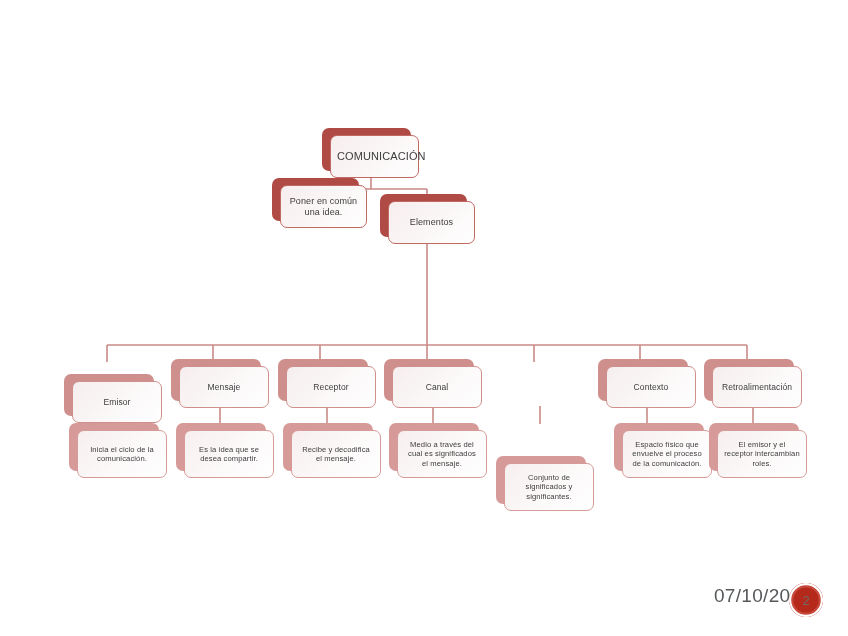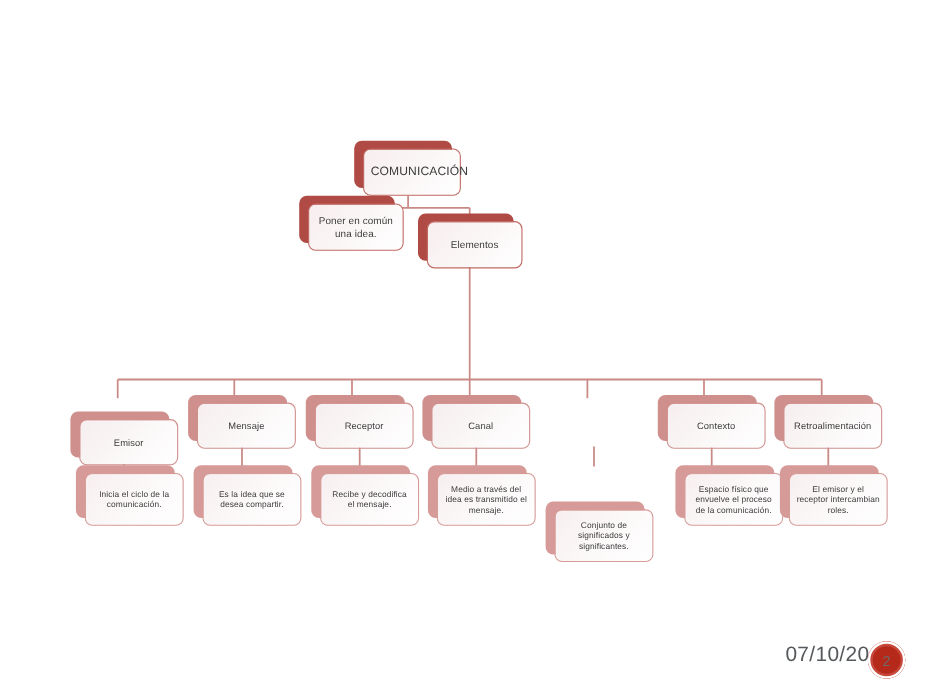--- a/index.html
+++ b/index.html
@@ -237,21 +237,21 @@
   </div>
   <div class="node lvl4" style="left:283px; top:423px; width:90px; height:48px;">
     <div class="shadow"></div>
     <div class="face">
       <span class="face-text">Recibe y decodifica el mensaje.</span>
     </div>
   </div>
   <div class="node lvl4" style="left:389px; top:423px; width:90px; height:48px;">
     <div class="shadow"></div>
     <div class="face">
-      <span class="face-text">Medio a través del idea es transmitido el mensaje.</span>
+      <span class="face-text">Medio a través del cual es significados el mensaje.</span>
     </div>
   </div>
   <div class="node lvl4" style="left:496px; top:423px; width:90px; height:48px;margin-top:33px;">
     <div class="shadow"></div>
     <div class="face">
       <span class="face-text">Conjunto de significados y significantes.</span>
     </div>
   </div>
   <div class="node lvl4" style="left:603px; top:423px; width:90px; height:48px;margin-left:11px;">
     <div class="shadow"></div>

